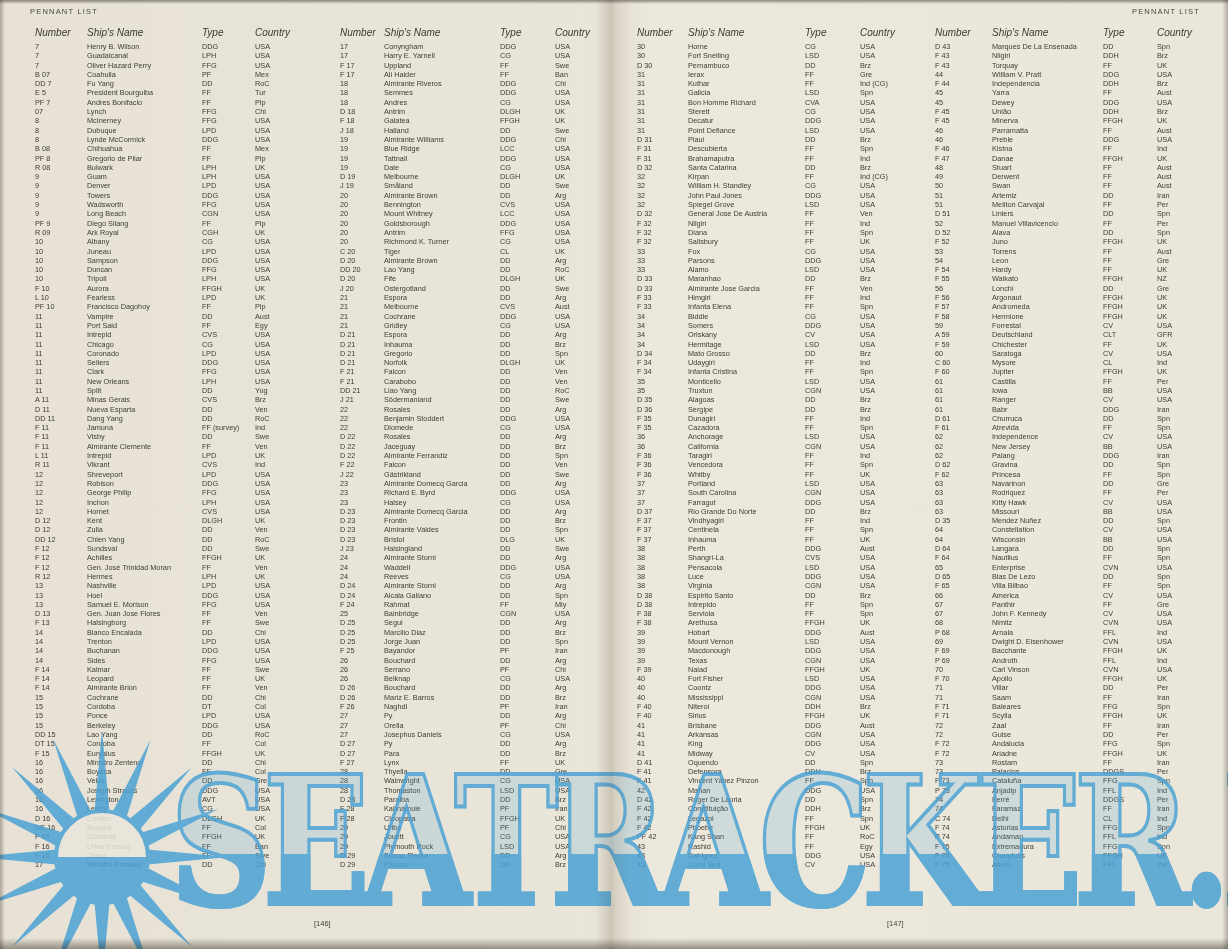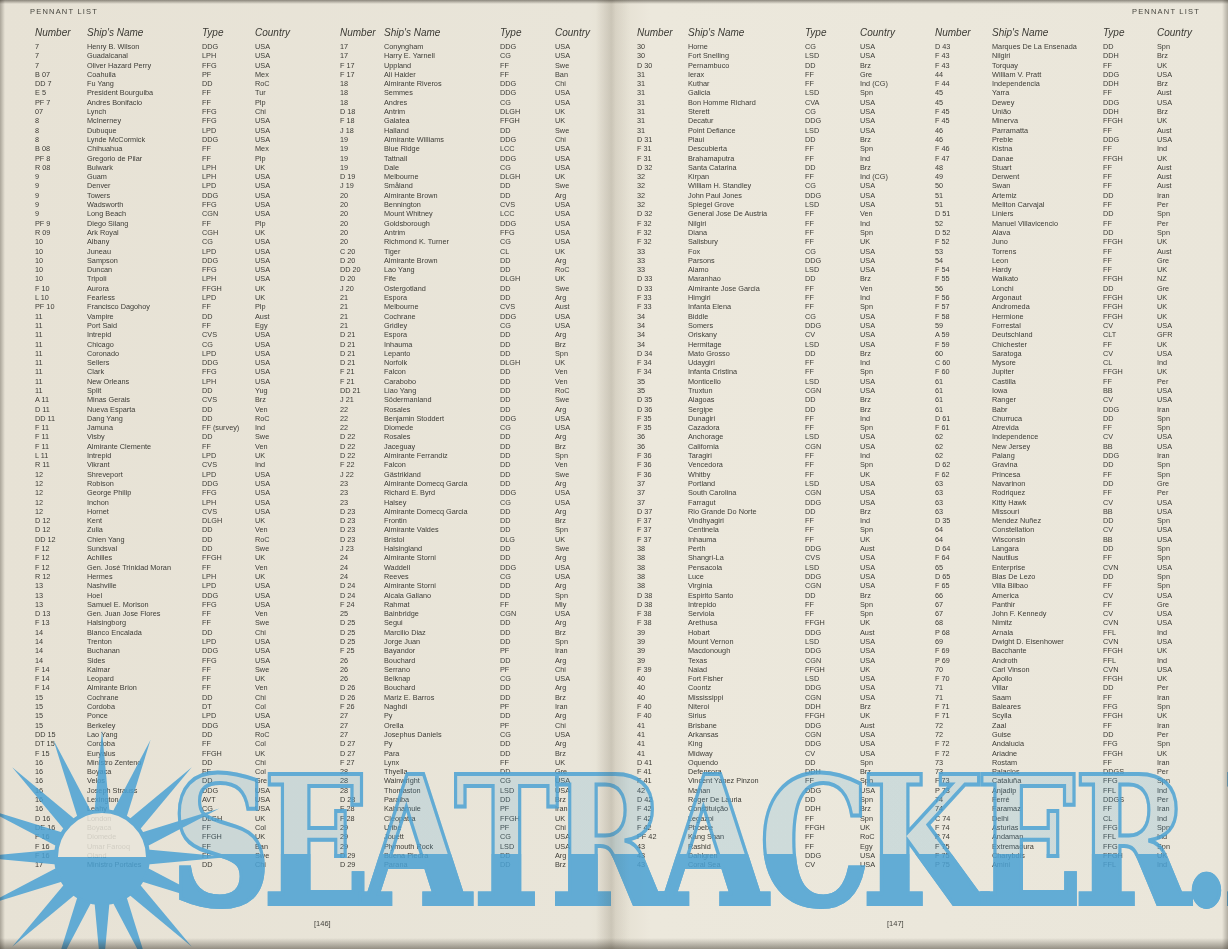--- a/index.html
+++ b/index.html
@@ -793,21 +793,21 @@
         <span>Arg</span>
       </div>
       <div class="row">
         <span>D 21</span>
         <span>Inhauma</span>
         <span>DD</span>
         <span>Brz</span>
       </div>
       <div class="row">
         <span>D 21</span>
-        <span>Lepanto</span>
+        <span>Gregorio</span>
         <span>DD</span>
         <span>Spn</span>
       </div>
       <div class="row">
         <span>D 21</span>
         <span>Norfolk</span>
         <span>DLGH</span>
         <span>UK</span>
       </div>
       <div class="row">

